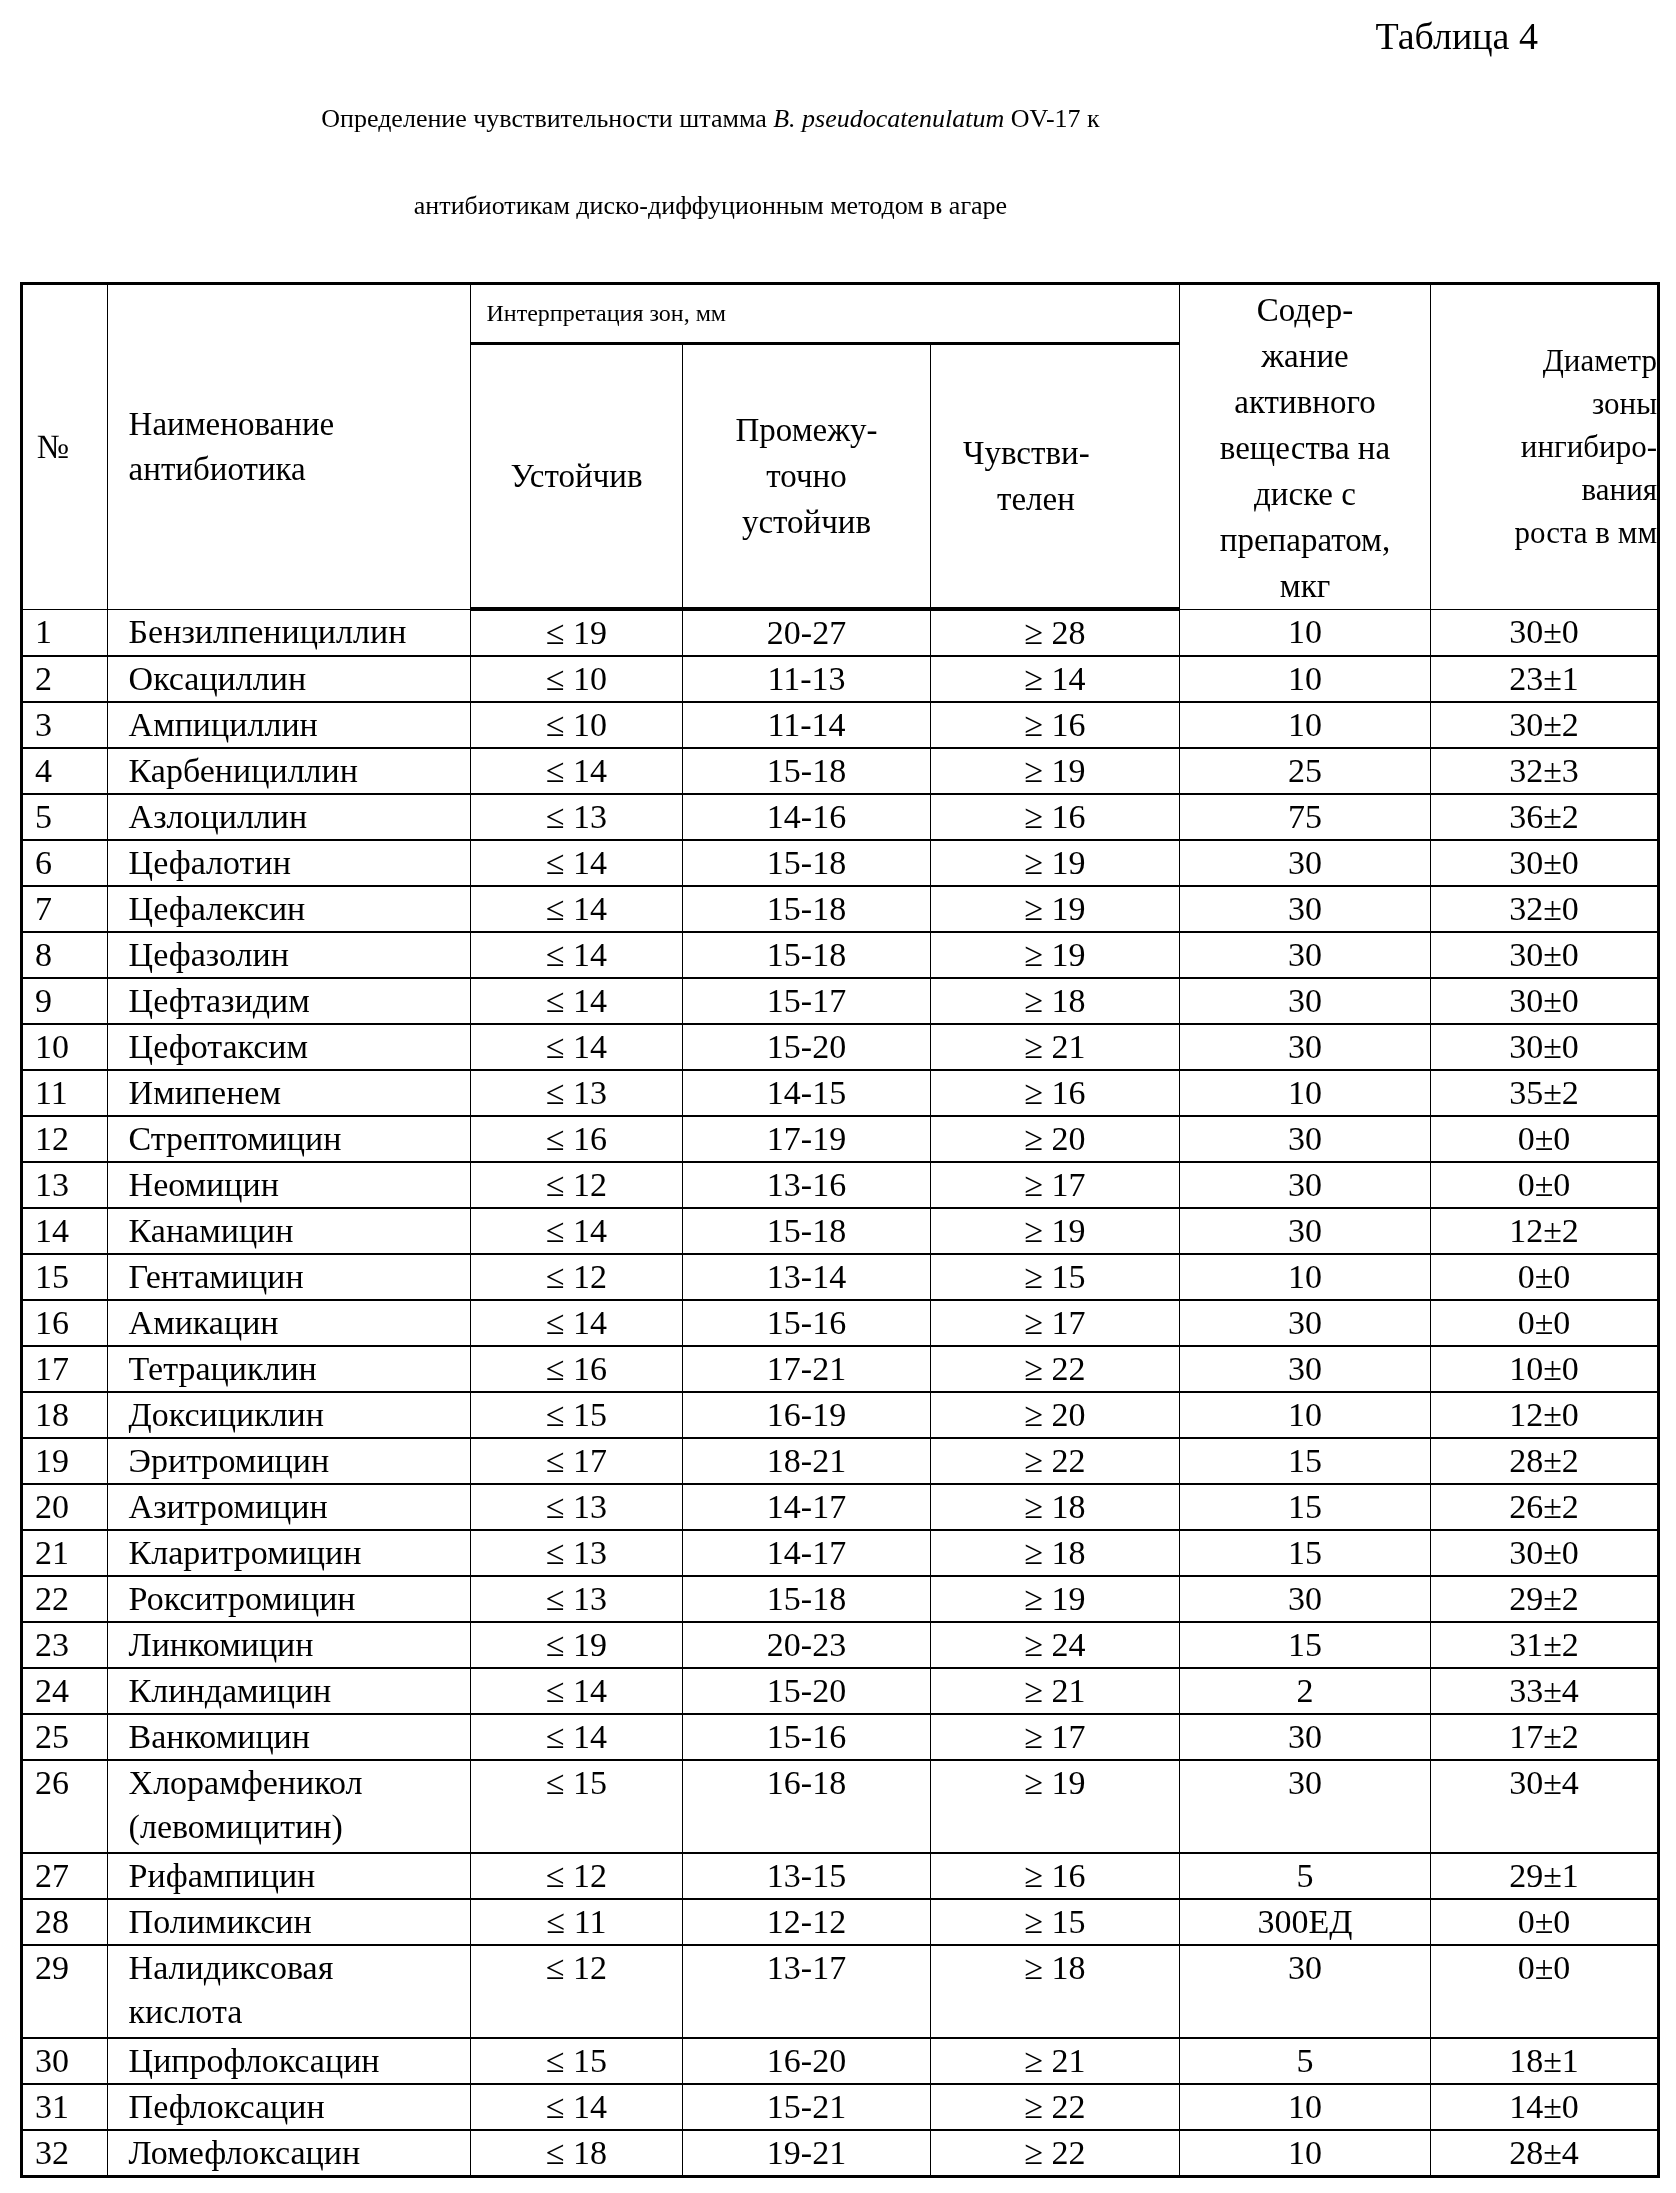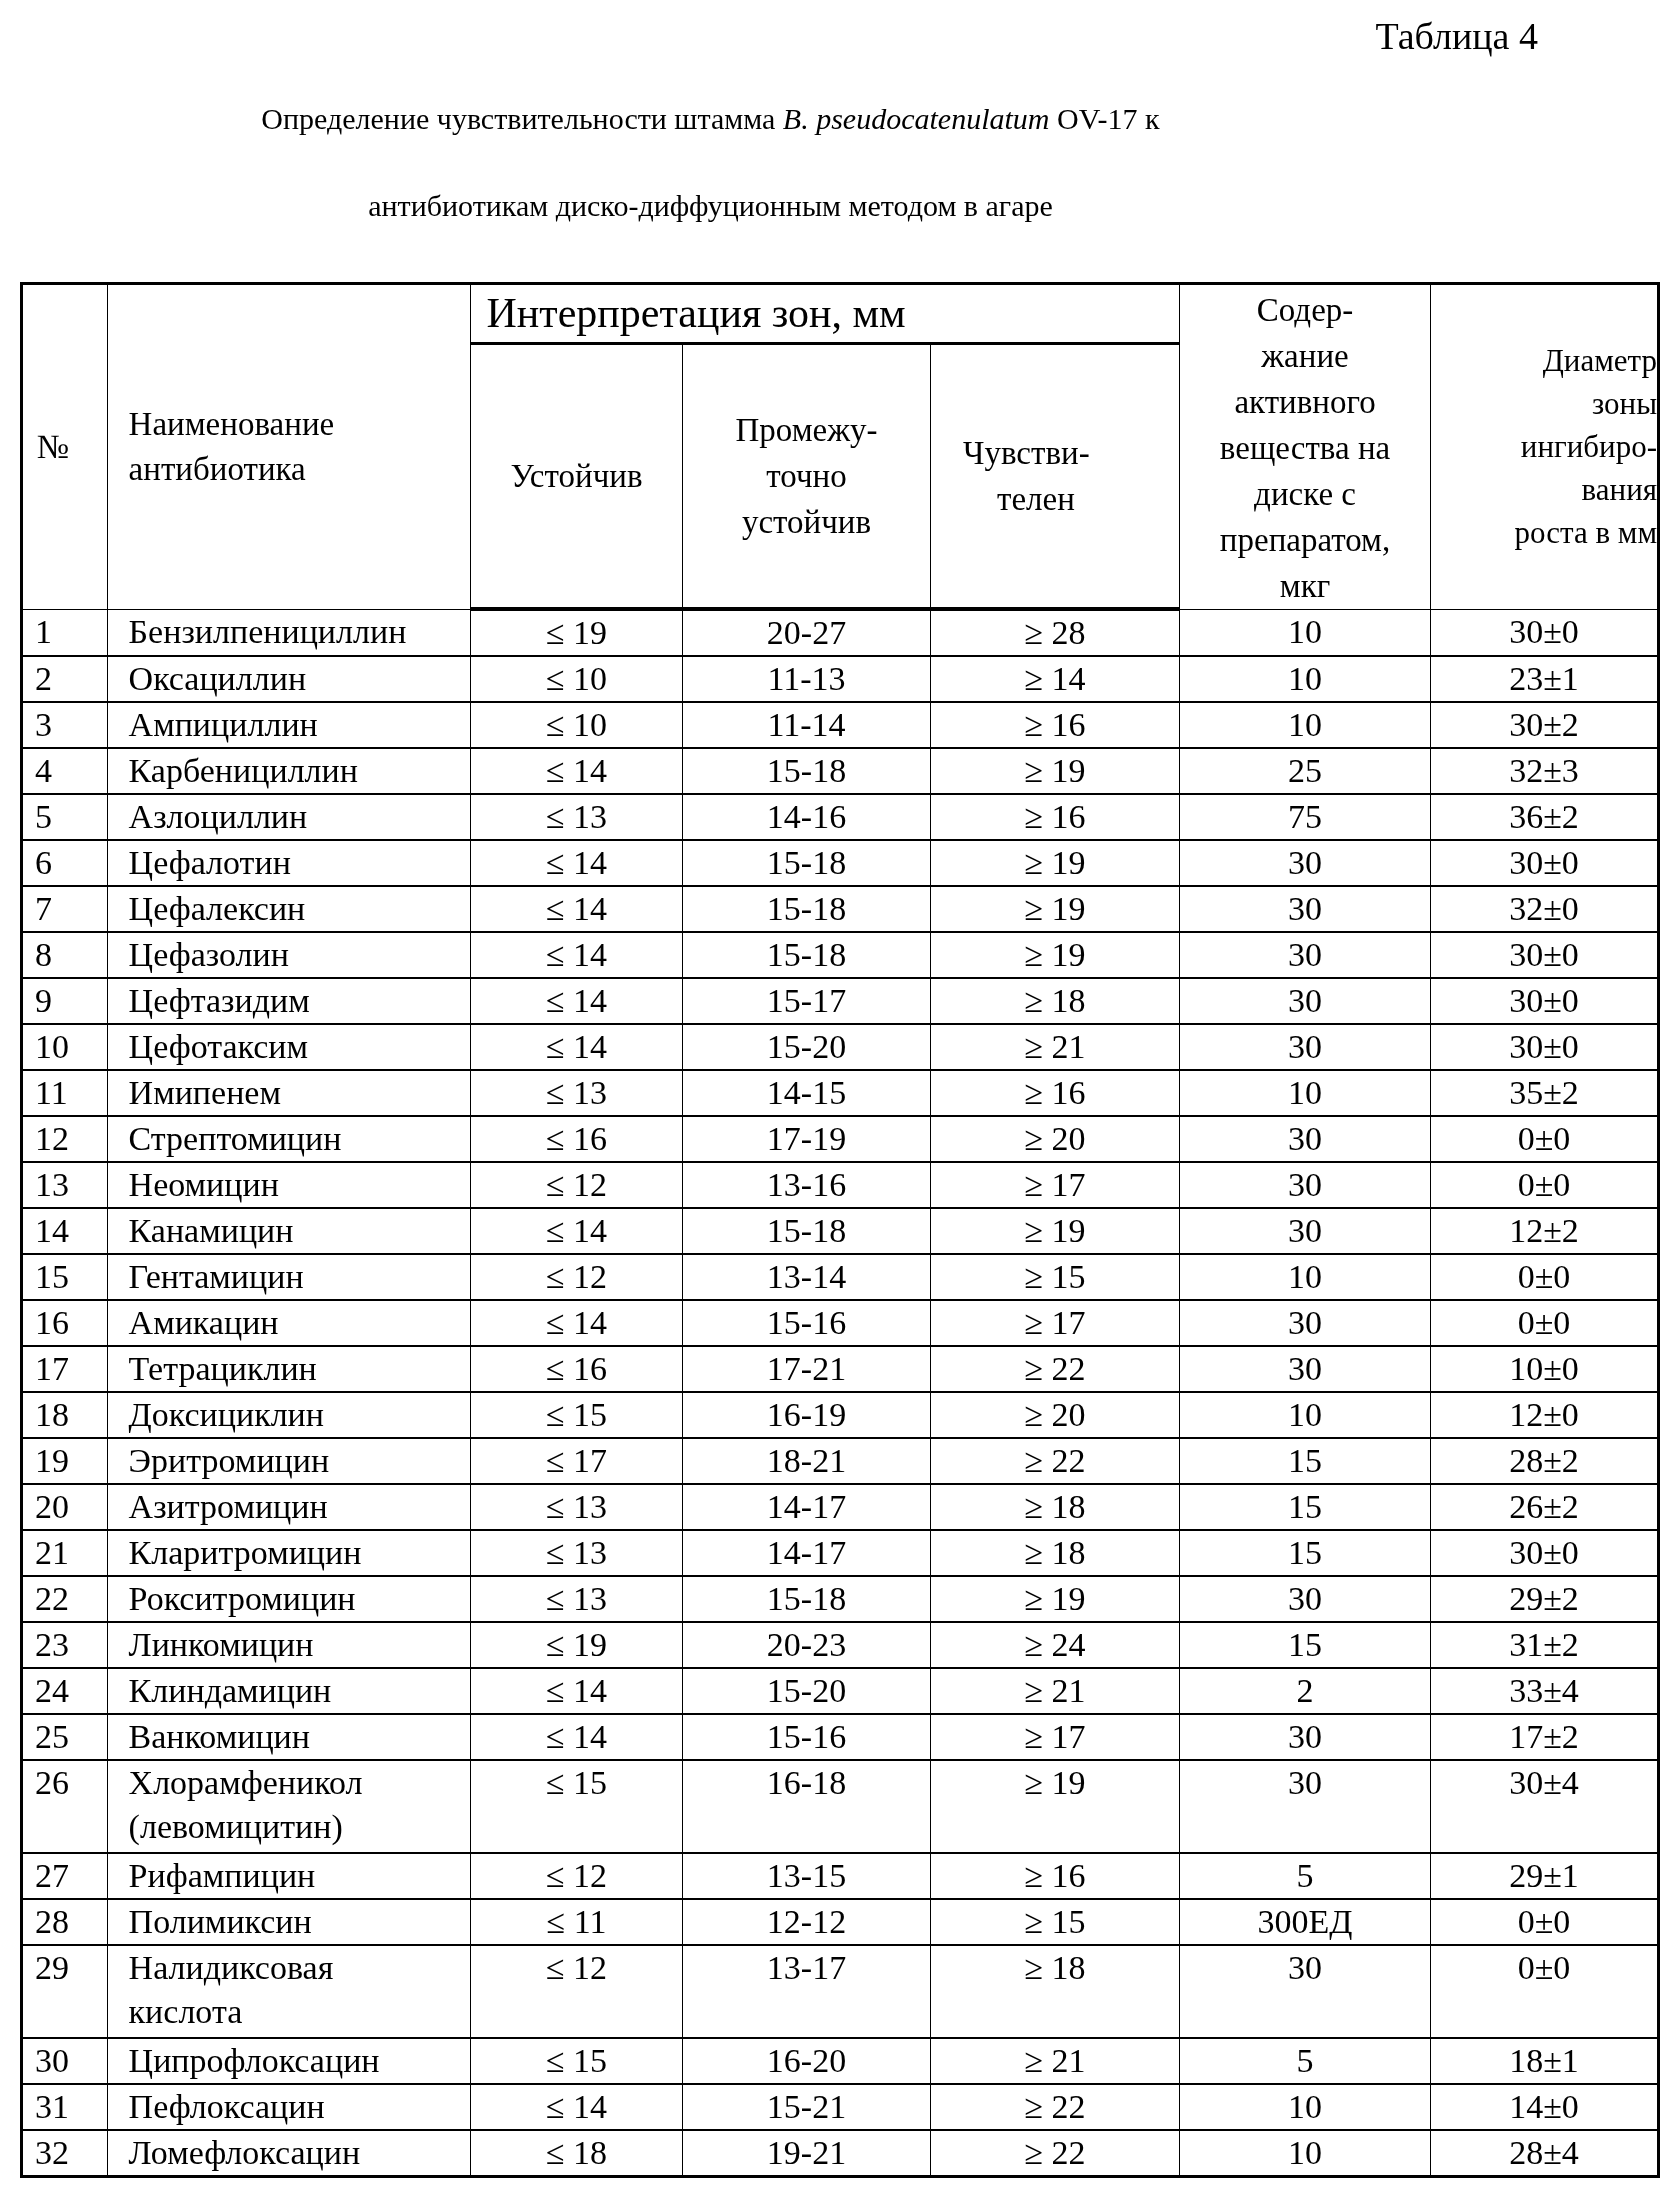--- a/index.html
+++ b/index.html
@@ -6,21 +6,21 @@
   body {
     width: 1676px; height: 2194px; position: relative; overflow: hidden;
     font-family: "Liberation Serif", "DejaVu Serif", serif; color: #000;
   }
   .caption {
     position: absolute; right: 138px; top: 12px;
     font-size: 38px; line-height: 48px;
   }
   .title {
     position: absolute; left: 0; width: 1421px; text-align: center;
-    font-size: 30px; line-height: 48px;
+    font-size: 26px; line-height: 48px;
   }
   .title.l1 { top: 95px; }
   .title.l2 { top: 182px; }
   .title i { font-style: italic; }
   table.main {
     position: absolute; left: 20px; top: 282px;
     width: 1636px; border-collapse: collapse; table-layout: fixed;
     font-size: 34px;
   }
   table.main col.c-no { width: 86px; }
@@ -31,21 +31,21 @@
   table.main col.c-dose { width: 251px; }
   table.main col.c-diam { width: 228px; }
   table.main th, table.main td {
     border: 1.7px solid #000; padding: 0; vertical-align: top;
     font-weight: normal;
   }
   table.main { border: 3.4px solid #000; }
   thead th { line-height: 43px; }
   thead tr.h1 th.grp {
     height: 57px; text-align: left; padding-left: 15.5px; vertical-align: middle;
-    border-bottom: 3.4px solid #000; font-size: 42px;
+    border-bottom: 3.4px solid #000; font-size: 24px;
   }
   thead th.no { vertical-align: middle; text-align: left; padding-left: 13.8px; }
   thead th.name { vertical-align: middle; text-align: left; padding-left: 20.6px; font-size: 33px; line-height: 45px; }
   thead th.sub { vertical-align: middle; text-align: center; font-size: 33px; line-height: 46px; }
   thead th.sub.left { text-align: left; padding-left: 32px; }
   thead th.dose { text-align: center; font-size: 33px; line-height: 46px; vertical-align: top; padding-top: 1.7px; }
   thead th.diam { text-align: right; padding-left: 15.5px; font-size: 31px; line-height: 43px; vertical-align: middle; }
   thead tr:last-child th { border-bottom: 4.3px solid #000; }
   tbody td { height: 44px; line-height: 44px; }
   tbody tr { border-bottom: 2.6px solid #000; }

